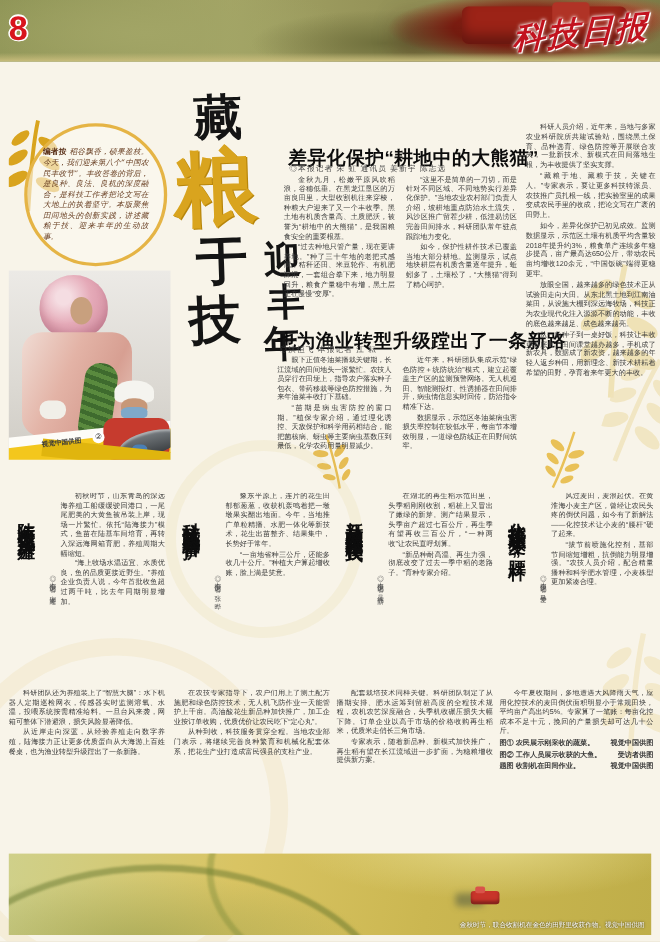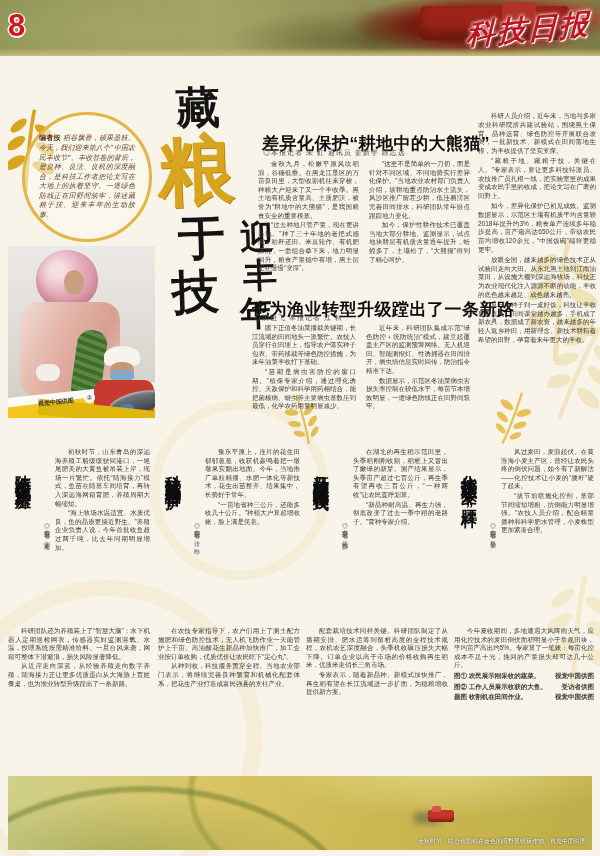--- a/index.html
+++ b/index.html
@@ -140,21 +140,21 @@
     </svg>
   <svg class="deco" style="left:548px;top:560px;width:64px;height:150px;color:#f2e7c4;opacity:.8" viewBox="0 0 52 100">
       <use href="#wheat"></use>
     </svg>
   <div class="arc" style="left:-50px;top:580px;width:280px;height:280px;border:16px solid rgba(226,195,110,.14)"></div>
   <div class="arc" style="left:150px;top:400px;width:160px;height:160px;border:10px solid rgba(226,195,110,.12)"></div>
 
   <div class="editor-circle">
     <div class="editor-text">
       <b>编者按</b>
-      <span>稻谷飘香，硕果盈枝。今天，我们迎来第八个“中国农民丰收节”。丰收答卷的背后，是良种、良法、良机的深度融合，是科技工作者把论文写在大地上的执着坚守。一道绿色防线正在田野间筑牢，讲述藏粮于技、迎来丰年的生动故事。</span>
+      <span>稻谷飘香，硕果盈枝。今天，我们迎来第八个“中国农民丰收节”。丰收答卷的背后，是良种、良法、良机的深度融合，是科技工作者把论文写在大地上的执着坚守。本版聚焦田间地头的创新实践，讲述藏粮于技、迎来丰年的生动故事。</span>
     </div>
   </div>
 
   <div class="photo">
     <div class="scarf"></div>
     <div class="face"></div>
     <div class="body-f"></div>
     <div class="glove"></div>
     <div class="veg"></div>
     <div class="wedge"></div>

